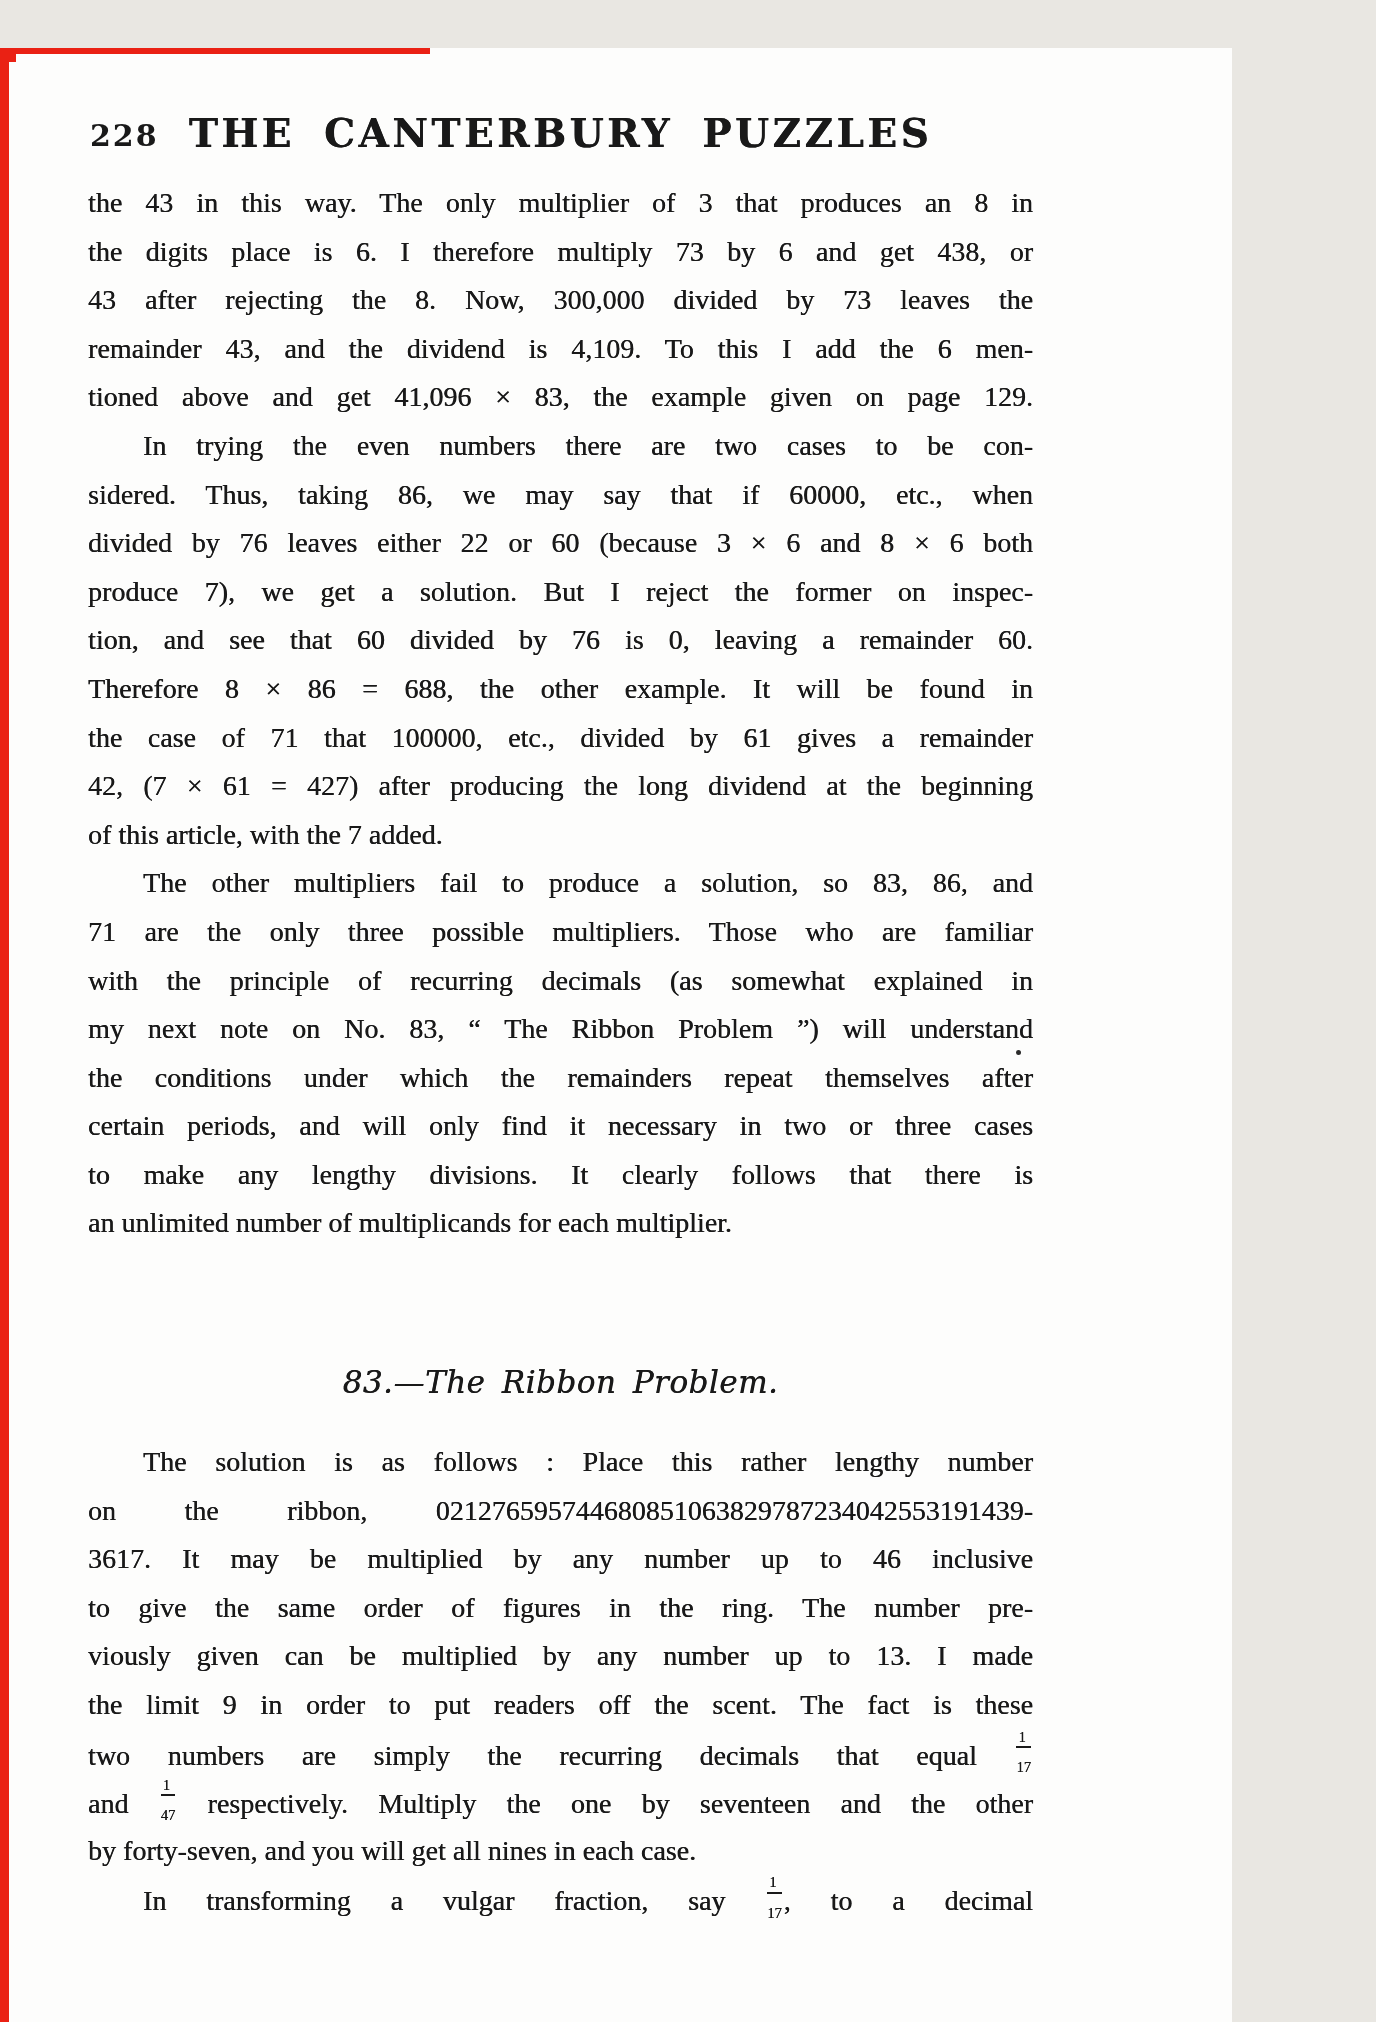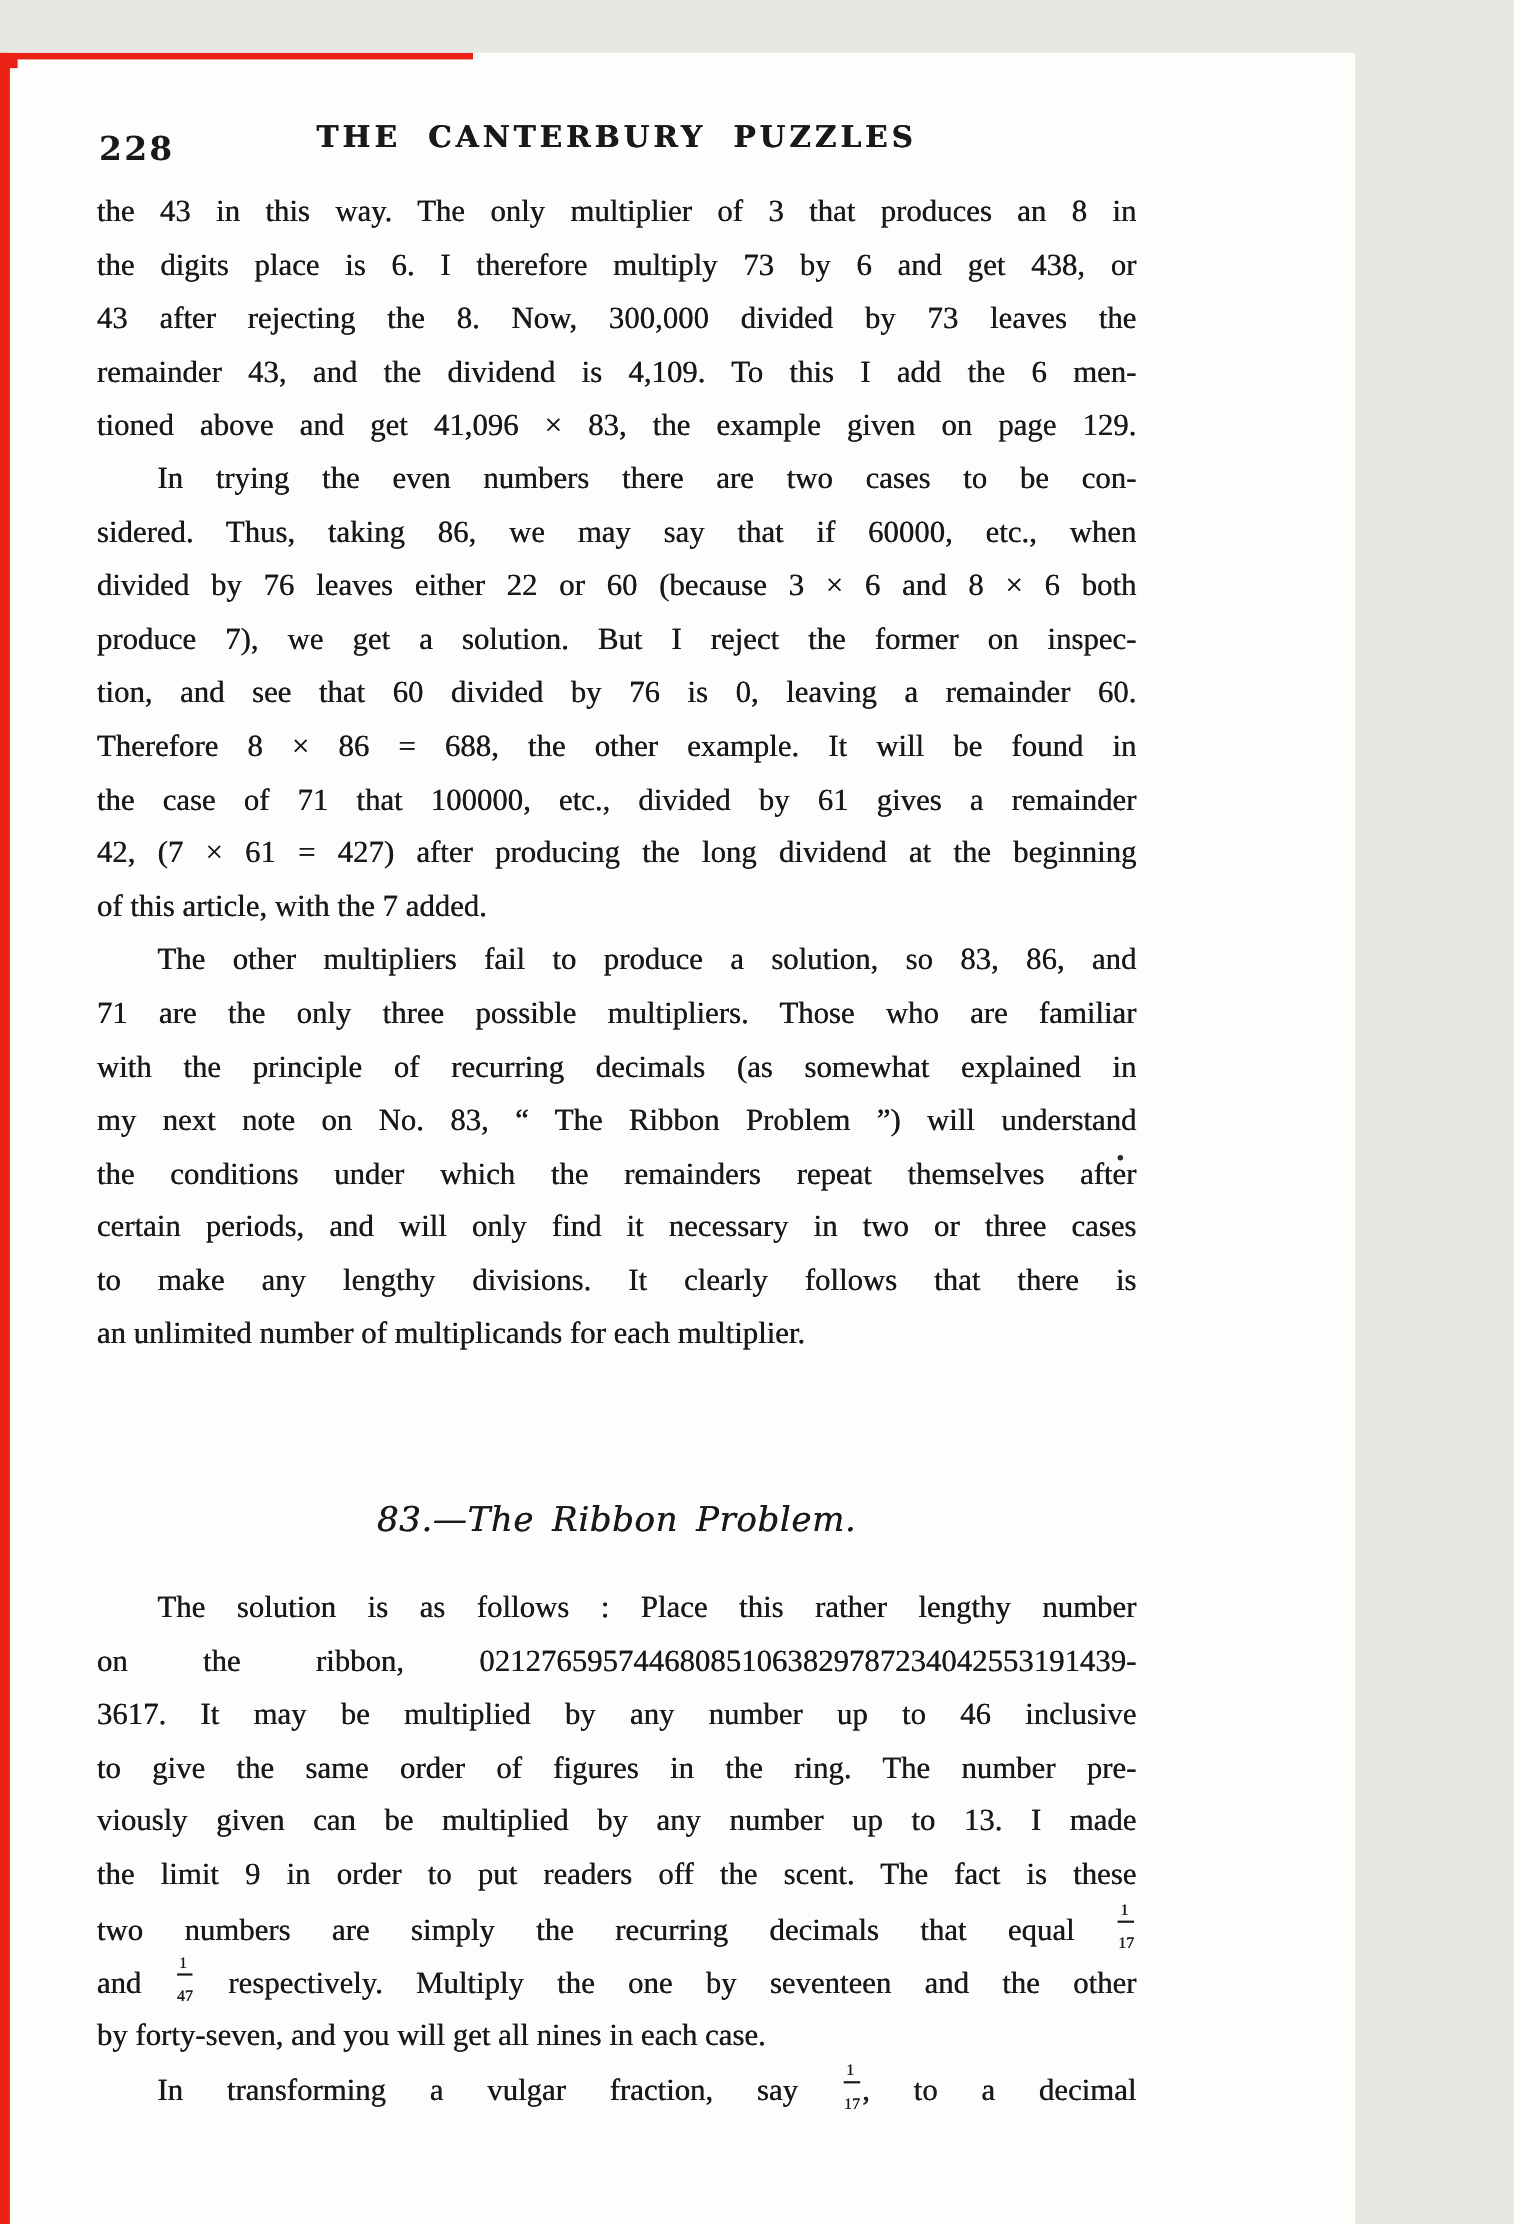--- a/index.html
+++ b/index.html
@@ -21,32 +21,32 @@
   .artifact-dot-2{position:absolute;left:459px;top:1987px;width:4px;height:4px;border-radius:50%;background:#4a4a4a;}
 
   .header{position:absolute;left:88px;top:62px;width:945px;height:50px;}
   .page-num{
     position:absolute;left:2px;top:8px;
     font-size:30px;font-weight:bold;letter-spacing:2px;
     font-family:"DejaVu Serif", serif;
   }
   .book-title{
     text-align:center;
-    font-size:27px;font-weight:bold;
+    font-size:39px;font-weight:bold;
     letter-spacing:3.5px;word-spacing:12px;
     font-family:"DejaVu Serif", serif;
     text-shadow:0.4px 0 0 currentColor;
   }
 
   .body-text{
     position:absolute;left:88px;width:945px;
     font-size:28px;line-height:48.6px;
     text-shadow:0.35px 0 0 currentColor;
   }
-  .block-a{top:121px;font-family:Liberation Serif, serif;}
+  .block-a{top:131px;font-family:Liberation Serif, serif;}
   .block-b{top:1390px;}
 
   .line{
     height:48.6px;
     text-align:justify;
     text-align-last:justify;
   }
   .line.no-just{text-align-last:left;}
   .line.indent{text-indent:55px;}
 

